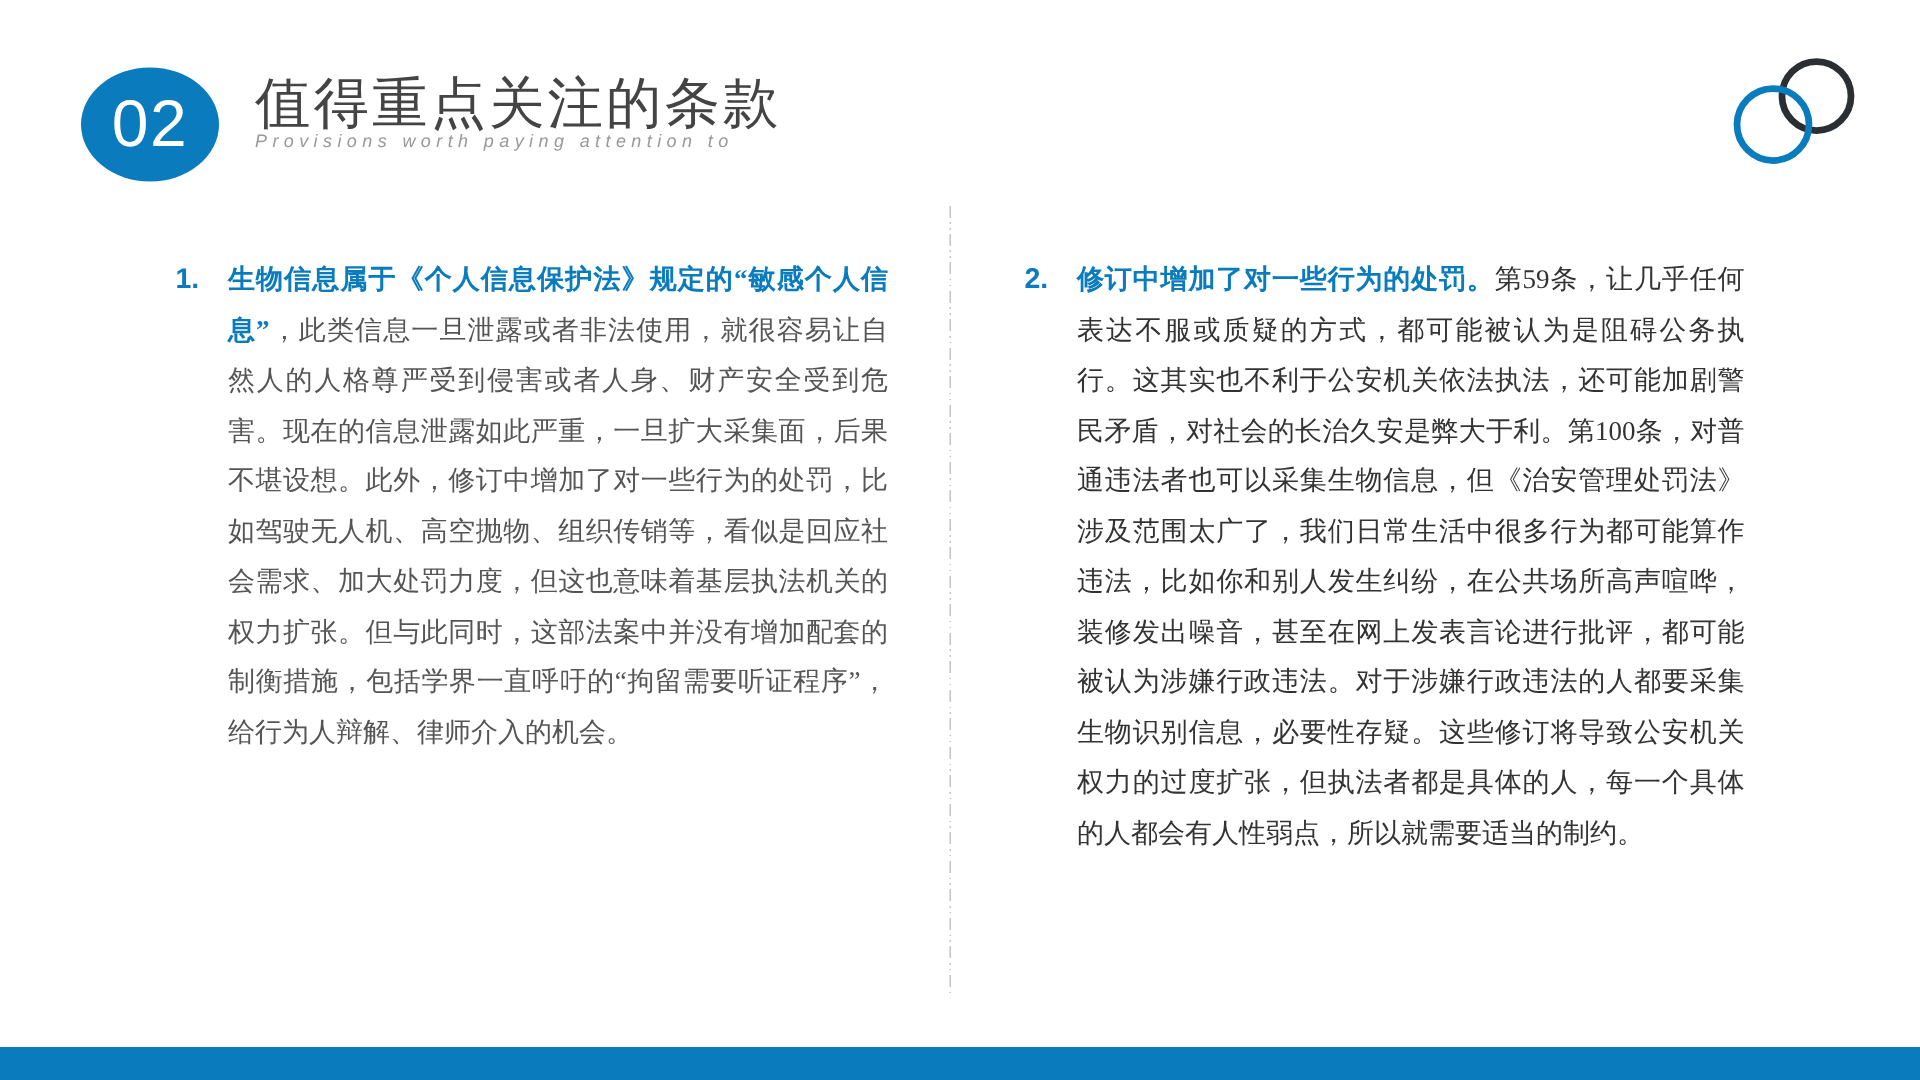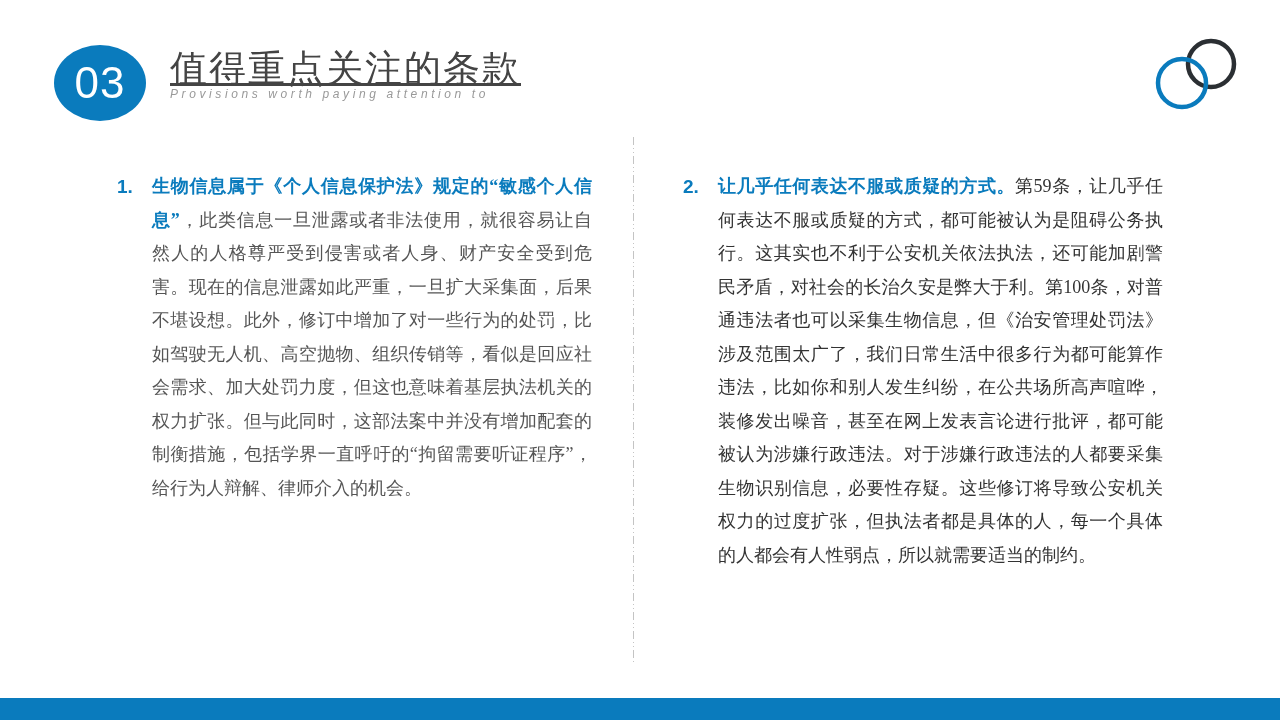--- a/index.html
+++ b/index.html
@@ -11,21 +11,20 @@
     .badge {
       position: absolute; left: 54px; top: 45px; width: 92px; height: 76px;
       border-radius: 50%; background: #0a7bbd; color: #fff;
       display: flex; align-items: center; justify-content: center;
       font-family: "Liberation Sans", sans-serif; font-size: 44px; letter-spacing: 1px;
     }
     .title {
       position: absolute; left: 170px; top: 44px;
       font-size: 37px; color: #444; letter-spacing: 2px; line-height: 50px;
       font-weight: normal;
-      text-decoration: underline;
     }
     .subtitle {
       position: absolute; left: 170px; top: 87px;
       font-family: "Liberation Sans", sans-serif;
       font-size: 12px; color: #999; letter-spacing: 3.6px; font-style: italic;
     }
     .rings { position: absolute; left: 1150px; top: 35px; width: 92px; height: 80px; }
     .divider {
       position: absolute; left: 633px; top: 137px; width: 1px; height: 526px;
       background-image: repeating-linear-gradient(to bottom,
@@ -40,21 +39,21 @@
     .num { width: 35px; flex: none; color: #0a7bbd; font-weight: bold;
            font-family: "Liberation Sans", sans-serif; font-size: 19px; }
     .text { flex: 1; text-align: justify; font-family: Liberation Serif, serif; }
     .hl { color: #0a7bbd; font-weight: bold; }
     .footer-bar { position: absolute; left: 0; top: 698px; width: 1280px; height: 22px; background: #0a7bbd; }
   </style>
 </head>
 <body>
 
 <div class="badge">
-  <span>03</span>
+  <span>02</span>
 </div>
 <div class="title">值得重点关注的条款</div>
 <div class="subtitle">Provisions worth paying attention to</div>
 
 <svg class="rings" viewBox="0 0 92 80">
   <circle cx="61" cy="29" r="23" fill="none" stroke="#2b2f33" stroke-width="4.5"></circle>
   <circle cx="32" cy="48" r="24" fill="none" stroke="#0a7bbd" stroke-width="4.5"></circle>
 </svg>
 
 <div class="divider"></div>
@@ -65,18 +64,18 @@
     <div class="text">
       <span class="hl">生物信息属于《个人信息保护法》规定的“敏感个人信息”</span><span>，此类信息一旦泄露或者非法使用，就很容易让自然人的人格尊严受到侵害或者人身、财产安全受到危害。现在的信息泄露如此严重，一旦扩大采集面，后果不堪设想。此外，修订中增加了对一些行为的处罚，比如驾驶无人机、高空抛物、组织传销等，看似是回应社会需求、加大处罚力度，但这也意味着基层执法机关的权力扩张。但与此同时，这部法案中并没有增加配套的制衡措施，包括学界一直呼吁的“拘留需要听证程序”，给行为人辩解、律师介入的机会。</span>
     </div>
   </div>
 </div>
 
 <div class="col col-right">
   <div class="item">
     <span class="num">2.</span>
     <div class="text">
-      <span class="hl">让几乎任何表达不服或质疑的方式。</span><span>第59条，让几乎任何表达不服或质疑的方式，都可能被认为是阻碍公务执行。这其实也不利于公安机关依法执法，还可能加剧警民矛盾，对社会的长治久安是弊大于利。第100条，对普通违法者也可以采集生物信息，但《治安管理处罚法》涉及范围太广了，我们日常生活中很多行为都可能算作违法，比如你和别人发生纠纷，在公共场所高声喧哗，装修发出噪音，甚至在网上发表言论进行批评，都可能被认为涉嫌行政违法。对于涉嫌行政违法的人都要采集生物识别信息，必要性存疑。这些修订将导致公安机关权力的过度扩张，但执法者都是具体的人，每一个具体的人都会有人性弱点，所以就需要适当的制约。</span>
+      <span class="hl">修订中增加了对一些行为的处罚。</span><span>第59条，让几乎任何表达不服或质疑的方式，都可能被认为是阻碍公务执行。这其实也不利于公安机关依法执法，还可能加剧警民矛盾，对社会的长治久安是弊大于利。第100条，对普通违法者也可以采集生物信息，但《治安管理处罚法》涉及范围太广了，我们日常生活中很多行为都可能算作违法，比如你和别人发生纠纷，在公共场所高声喧哗，装修发出噪音，甚至在网上发表言论进行批评，都可能被认为涉嫌行政违法。对于涉嫌行政违法的人都要采集生物识别信息，必要性存疑。这些修订将导致公安机关权力的过度扩张，但执法者都是具体的人，每一个具体的人都会有人性弱点，所以就需要适当的制约。</span>
     </div>
   </div>
 </div>
 
 <div class="footer-bar"></div>
 
 </body></html>

